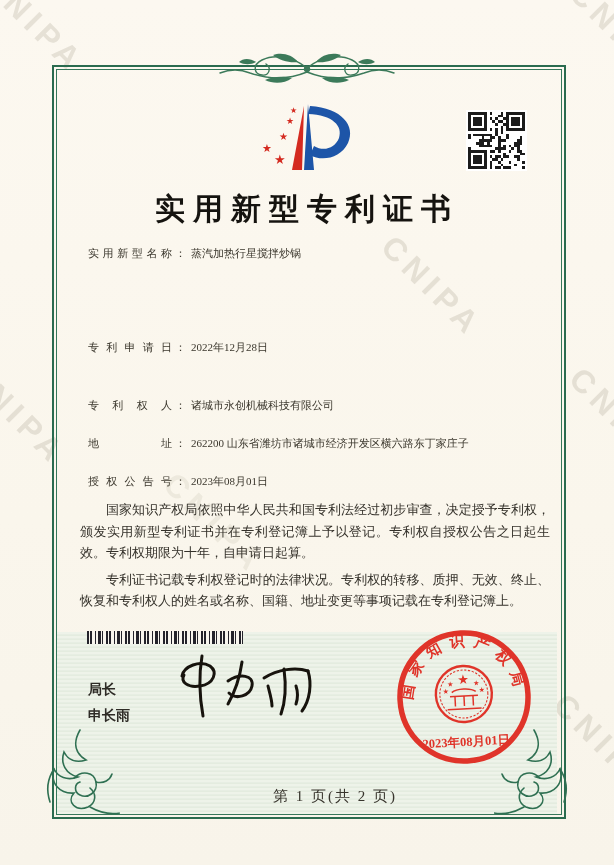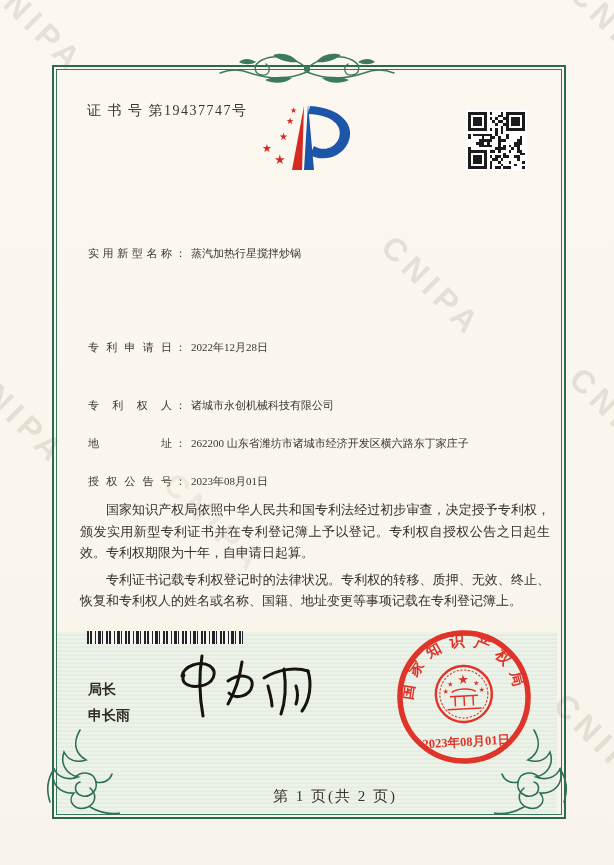--- a/index.html
+++ b/index.html
@@ -94,21 +94,20 @@
   <svg class="deco" style="left:494px;top:726px;transform:scaleX(-1);" width="86" height="100" viewBox="0 0 86 100">
     <g stroke="#2f7052" fill="none" stroke-width="1.6" stroke-linecap="round">
       <path d="M46,4 C38,18 42,28 52,34 C42,37 34,34 30,26 C26,38 32,48 44,51 C33,55 24,51 20,43 C16,58 26,68 40,67 C32,76 42,86 54,81 C62,77 63,68 56,62"></path>
       <path d="M40,52 C48,44 60,46 62,56 C64,66 54,73 46,69 C40,66 40,58 46,56"></path>
       <path d="M56,81 C70,89 84,89 96,84"></path>
       <path d="M20,43 C14,52 12,64 16,76"></path>
       <path d="M62,56 C70,58 76,54 78,48"></path>
     </g>
   </svg>
 
-  <div class="cert-no">证 书 号 第19437747号</div>
 
   <svg class="logo" width="116" height="80" viewBox="0 0 116 80">
     <text x="26" y="66" font-size="13" fill="#d42a20">★</text>
     <text x="14" y="54" font-size="11" fill="#d42a20">★</text>
     <text x="31" y="42" font-size="10" fill="#d42a20">★</text>
     <text x="38" y="26" font-size="9" fill="#d42a20">★</text>
     <text x="42" y="15" font-size="8" fill="#d42a20">★</text>
     <polygon points="56,8 44,72 54,72" fill="#d42a20"></polygon>
     <polygon points="60,6 56,72 66,72" fill="#1d55a8"></polygon>
     <path d="M62,8 C94,10 108,28 100,45 C93,60 74,64 62,57 L66,48 C76,54 87,50 91,40 C95,28 85,17 60,16 Z" fill="#1d55a8"></path>
@@ -229,20 +228,21 @@
       <rect x="17" y="19" width="1" height="1" fill="#1b1b1b"></rect>
       <rect x="8" y="20" width="1" height="1" fill="#1b1b1b"></rect>
       <rect x="10" y="20" width="1" height="1" fill="#1b1b1b"></rect>
       <rect x="11" y="20" width="1" height="1" fill="#1b1b1b"></rect>
       <rect x="13" y="20" width="1" height="1" fill="#1b1b1b"></rect>
       <rect x="14" y="20" width="1" height="1" fill="#1b1b1b"></rect>
       <rect x="15" y="20" width="1" height="1" fill="#1b1b1b"></rect>
       <rect x="20" y="20" width="1" height="1" fill="#1b1b1b"></rect>
     </svg>
 
+  <div class="title">实用新型专利证书</div>
 
   <div class="field-row" style="top:243px;">
     <span class="field-label">实用新型名称</span><span class="field-colon">：</span><span class="field-value">蒸汽加热行星搅拌炒锅</span>
   </div>
   <div class="field-row" style="top:337px;">
     <span class="field-label">专利申请日</span><span class="field-colon">：</span><span class="field-value">2022年12月28日</span>
   </div>
   <div class="field-row" style="top:395px;">
     <span class="field-label">专利权人</span><span class="field-colon">：</span><span class="field-value">诸城市永创机械科技有限公司</span>
   </div>

